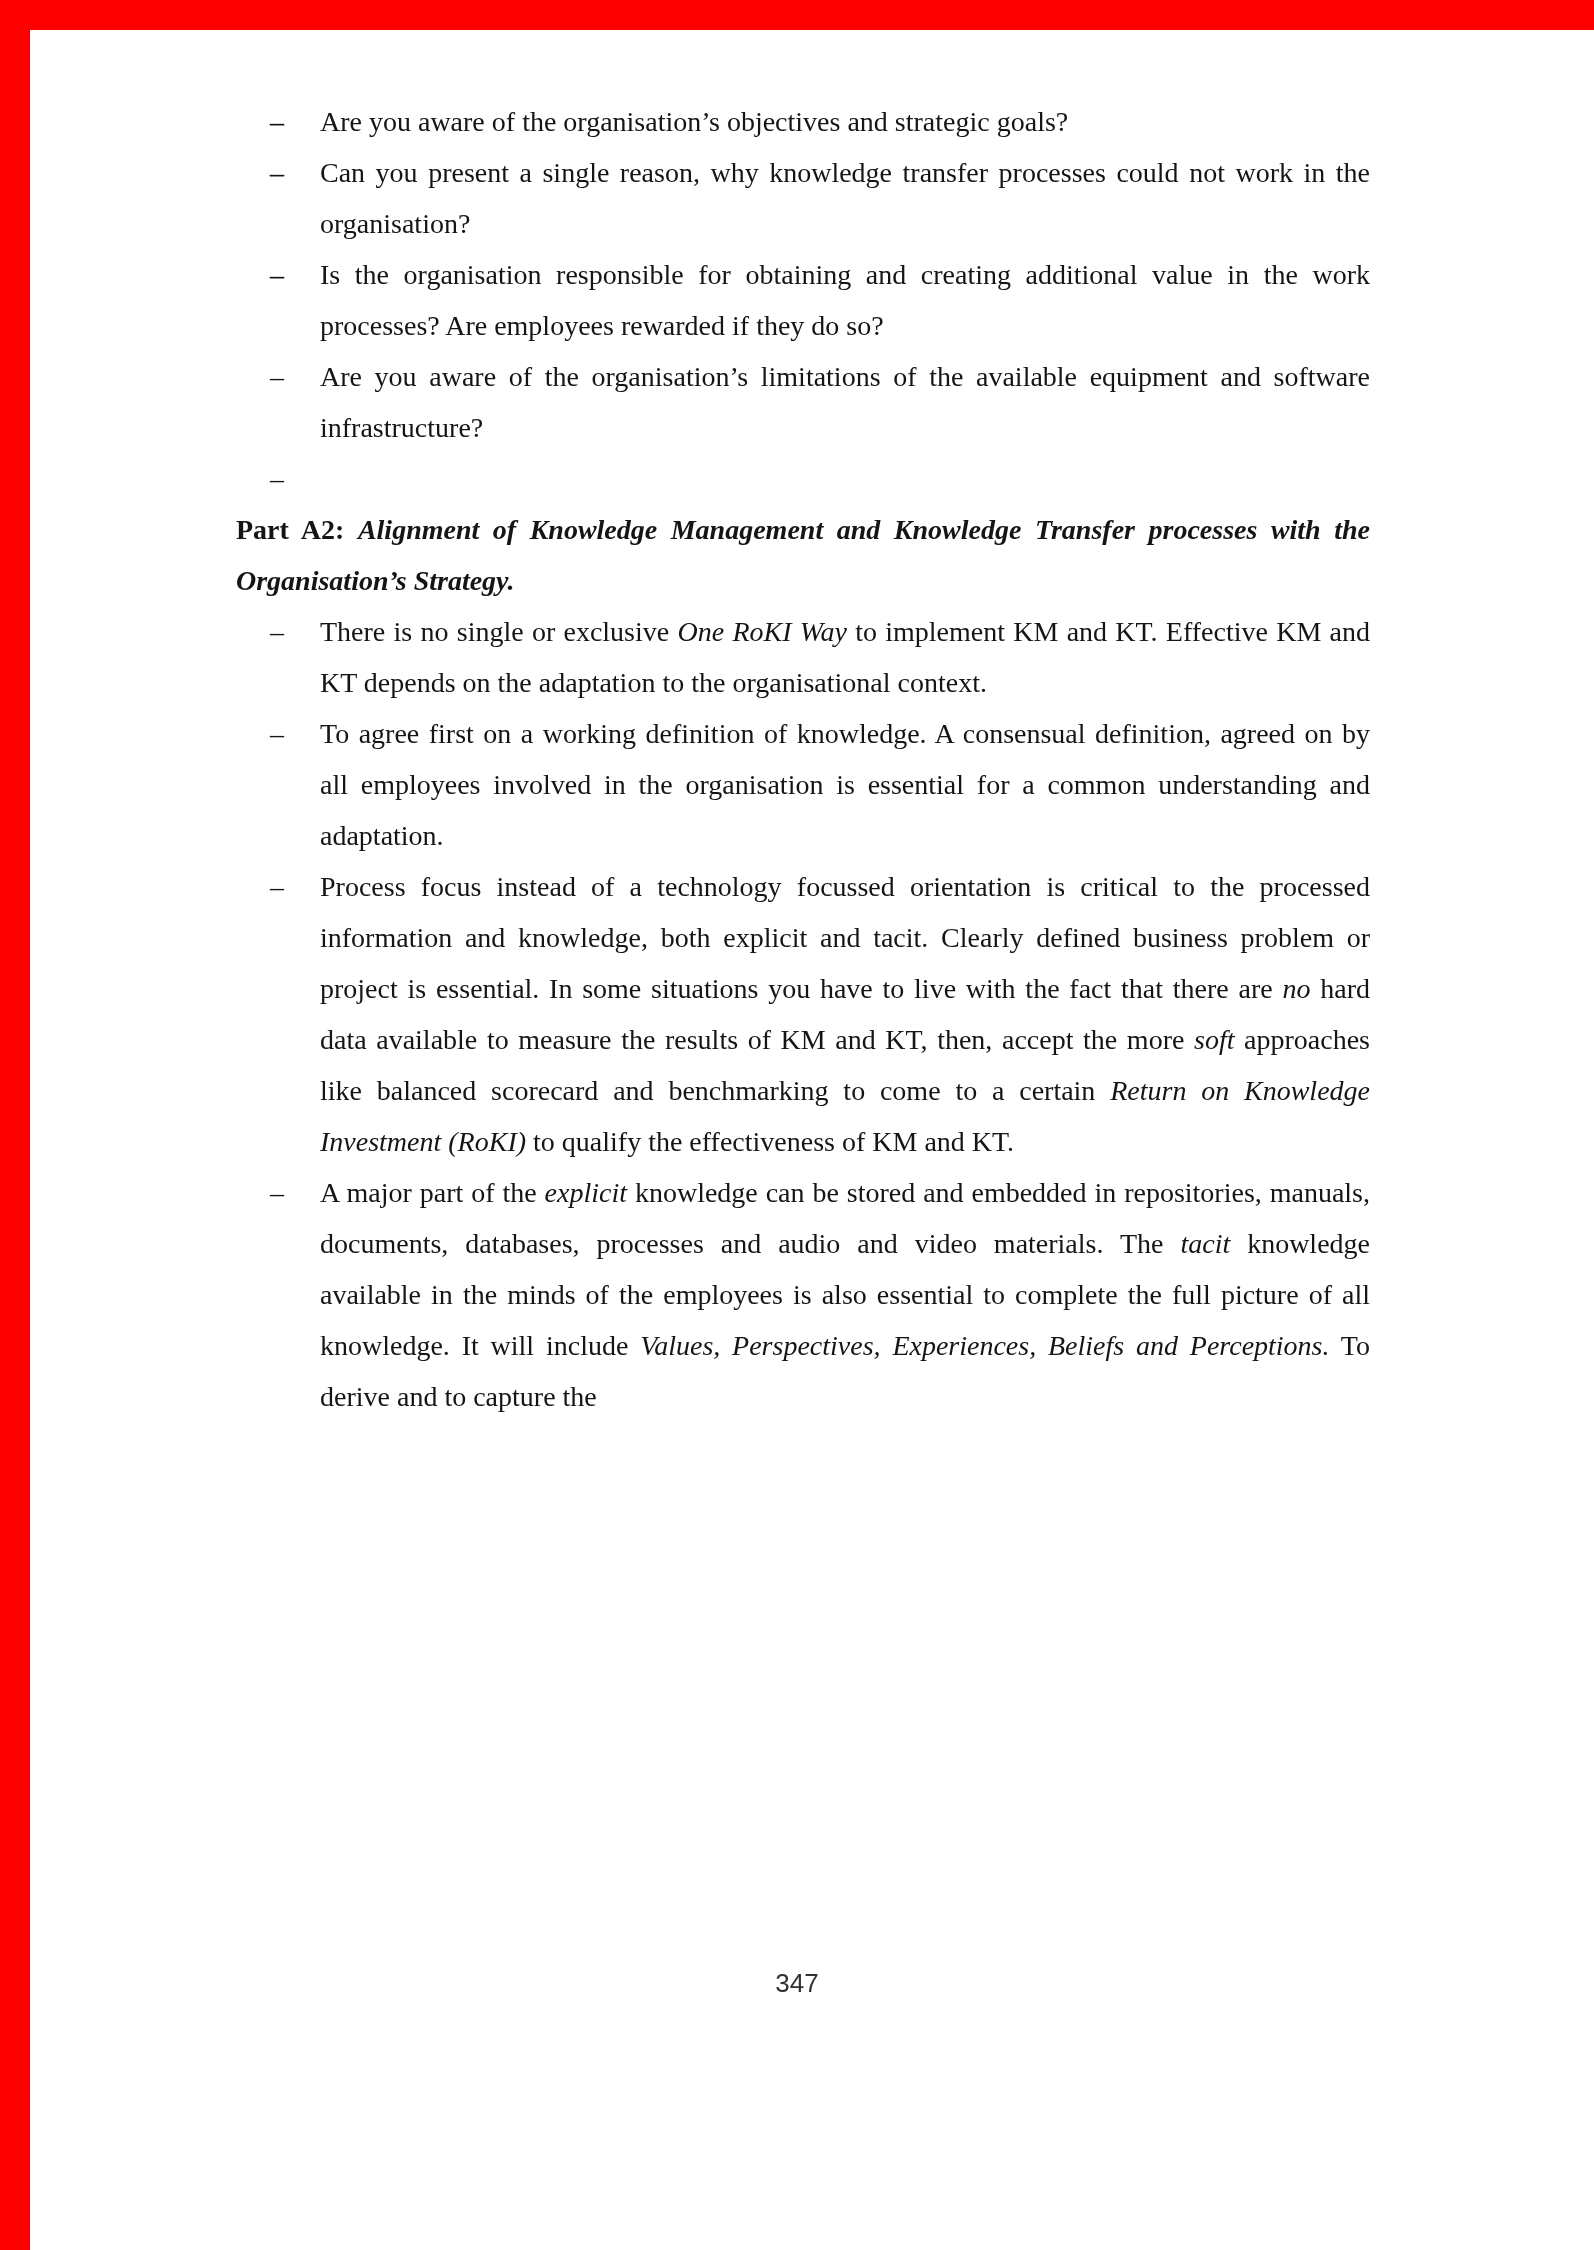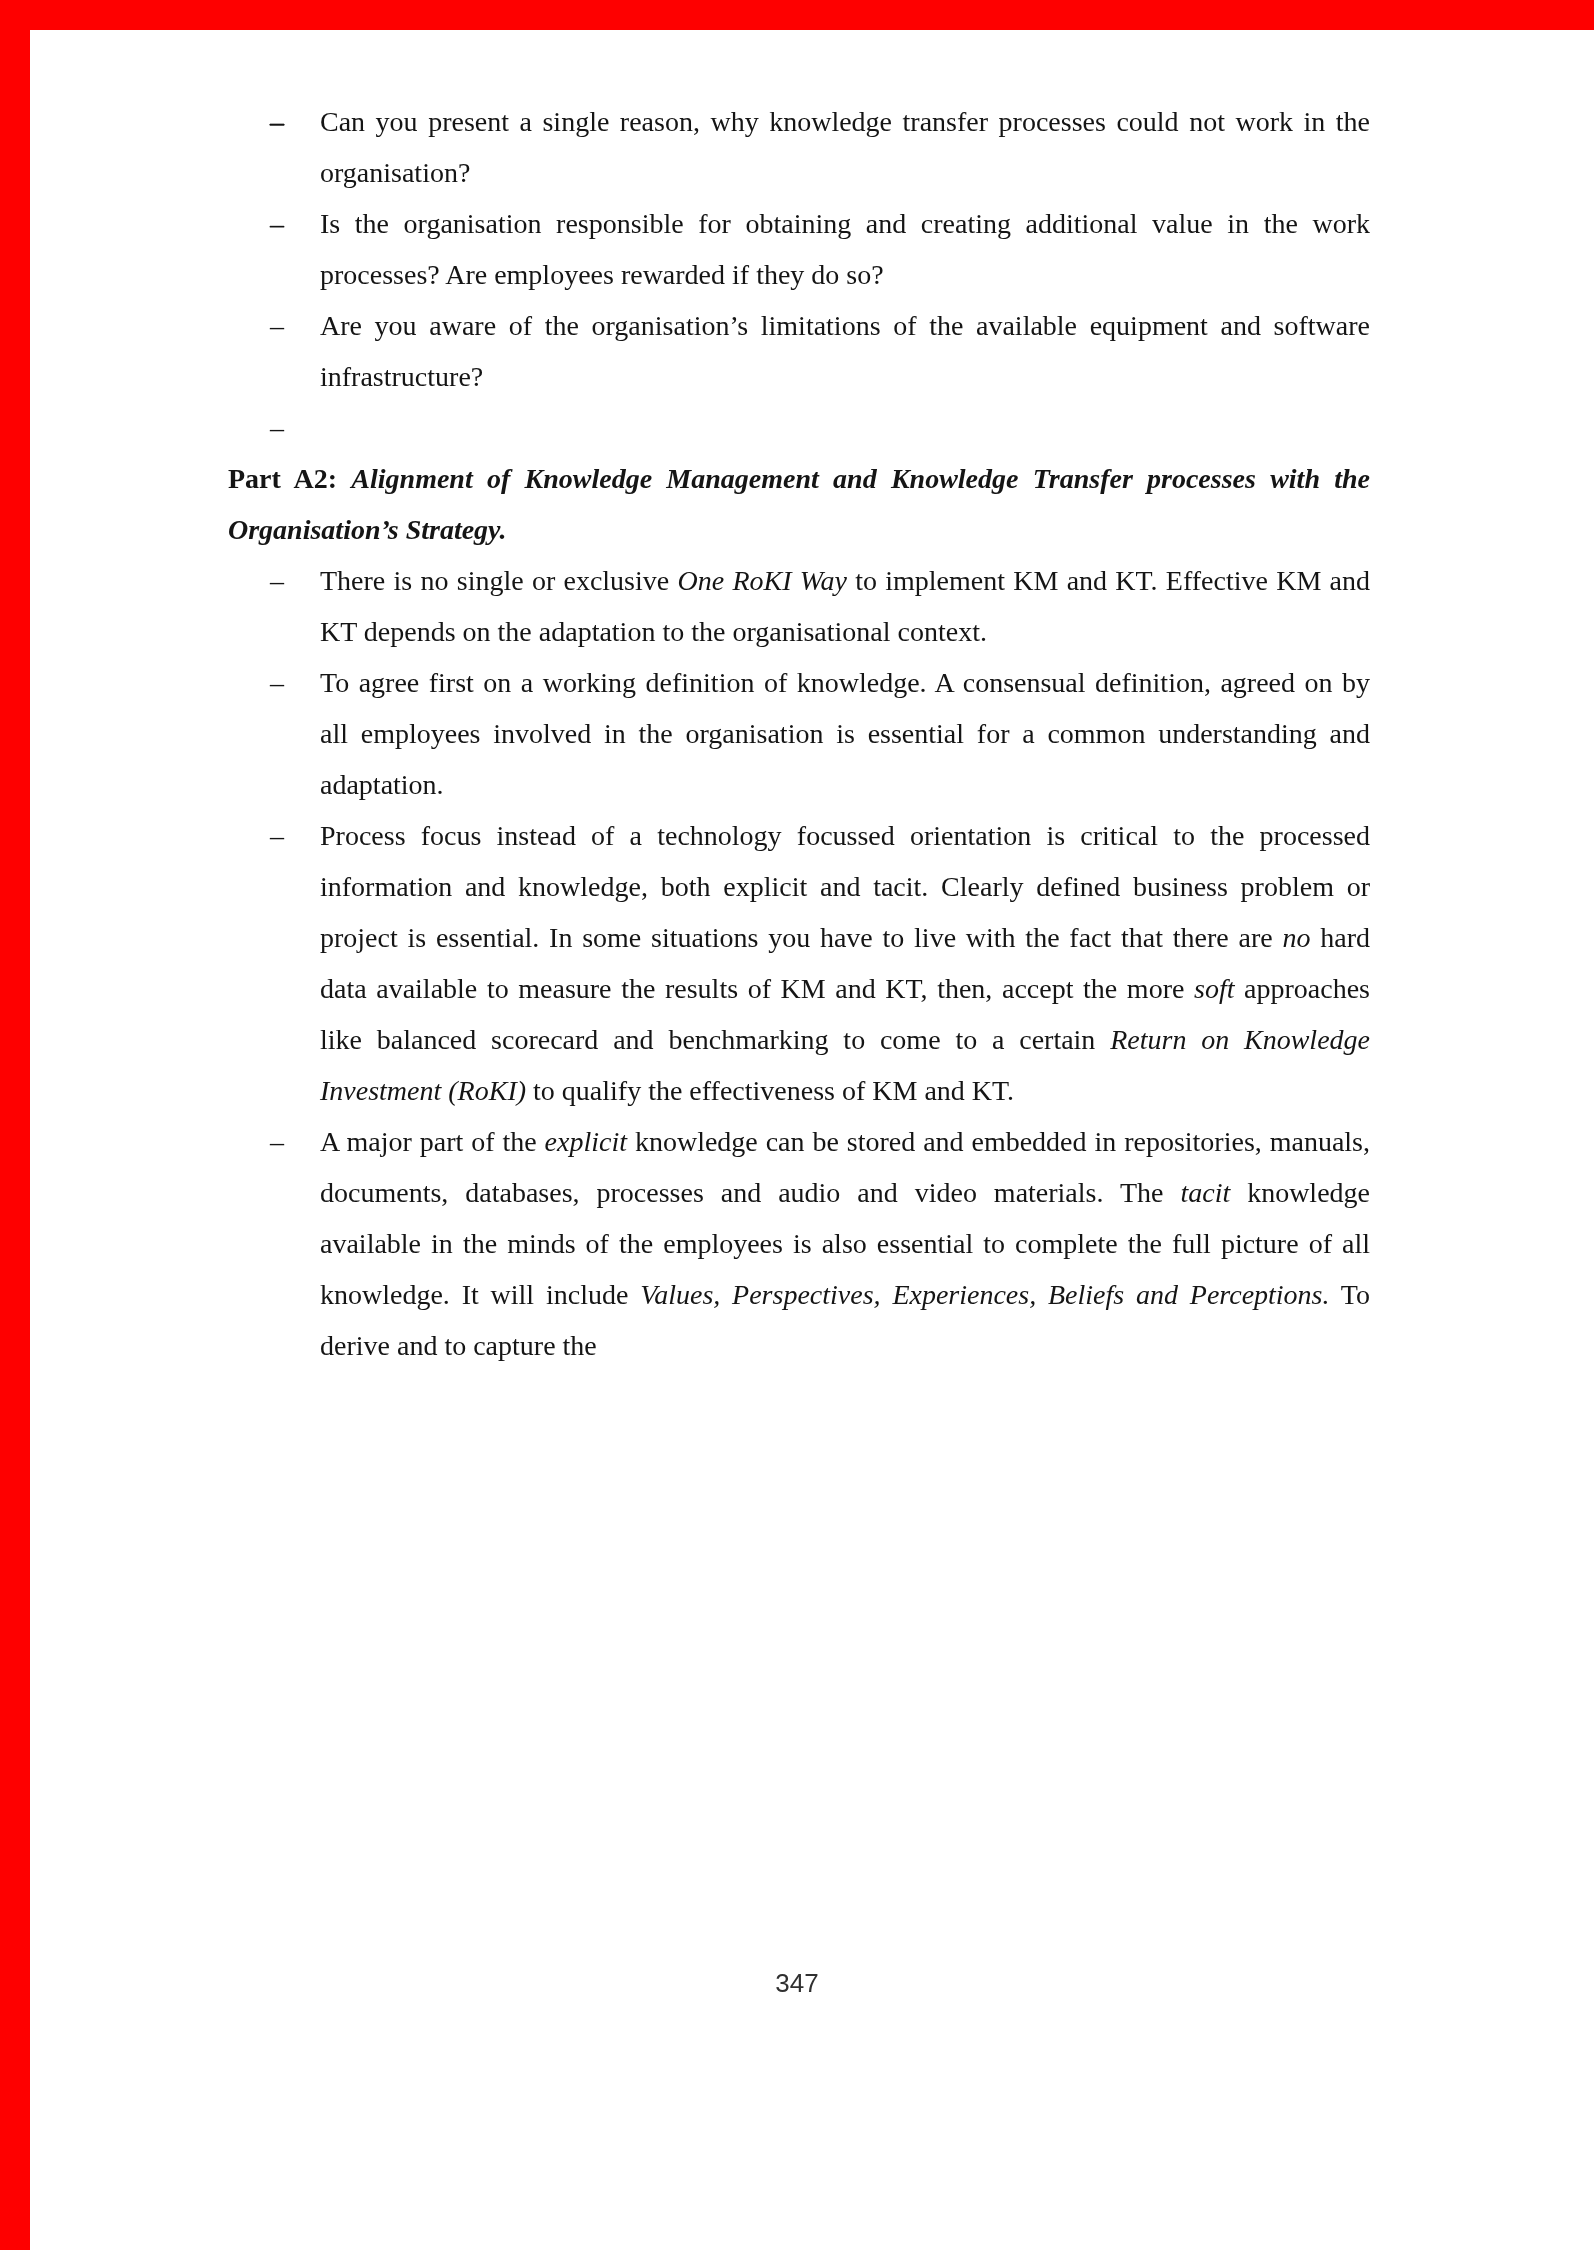--- a/index.html
+++ b/index.html
@@ -32,21 +32,21 @@
     line-height: 51px;
     text-align: justify;
   }
   ul.bullets { list-style: none; margin: 0; padding: 0; }
   li.bullet-item { position: relative; padding-left: 92px; }
   li.bullet-item .marker { position: absolute; left: 42px; top: 0; }
   .heading {
     font-size: 28px;
     line-height: 51px;
     font-weight: bold;
-    margin: 51px 0 0 0;
+    margin: 51px 0 0 8px;
     text-align: justify;
   }
   .it { font-style: italic; }
   .bd { font-weight: bold; }
   .footer {
     position: absolute;
     top: 1968px; left: 0;
     width: 1594px;
     text-align: center;
     font-family: "Liberation Sans", sans-serif;
@@ -57,21 +57,21 @@
 </head>
 <body>
 
 <div class="page">
   <div class="bar-top"></div>
   <div class="bar-left"></div>
 
   <div class="content">
     <ul class="bullets">
         <li class="bullet-item"><span class="marker">–</span></li>
-        <li class="bullet-item"><span class="marker">–</span></li>
+        <li class="bullet-item"><span class="marker">–</span><span>Are you aware of the organisation’s objectives and strategic goals?</span></li>
         <li class="bullet-item"><span class="marker">–</span></li>
         <li class="bullet-item"><span class="marker">–</span><span>Can you present a single reason, why knowledge transfer processes could not work in the organisation?</span></li>
         <li class="bullet-item"><span class="marker">–</span></li>
         <li class="bullet-item"><span class="marker">–</span><span>Is the organisation responsible for obtaining and creating additional value in the work processes? Are employees rewarded if they do so?</span></li>
         <li class="bullet-item"><span class="marker">–</span><span>Are you aware of the organisation’s limitations of the available equipment and software infrastructure?</span></li>
         <li class="bullet-item"><span class="marker">–</span></li>
       </ul>
 
     <h2 class="heading"><span class="bd">Part A2: </span><span class="it bd">Alignment of Knowledge Management and Knowledge Transfer processes with the Organisation’s Strategy.</span></h2>
 

